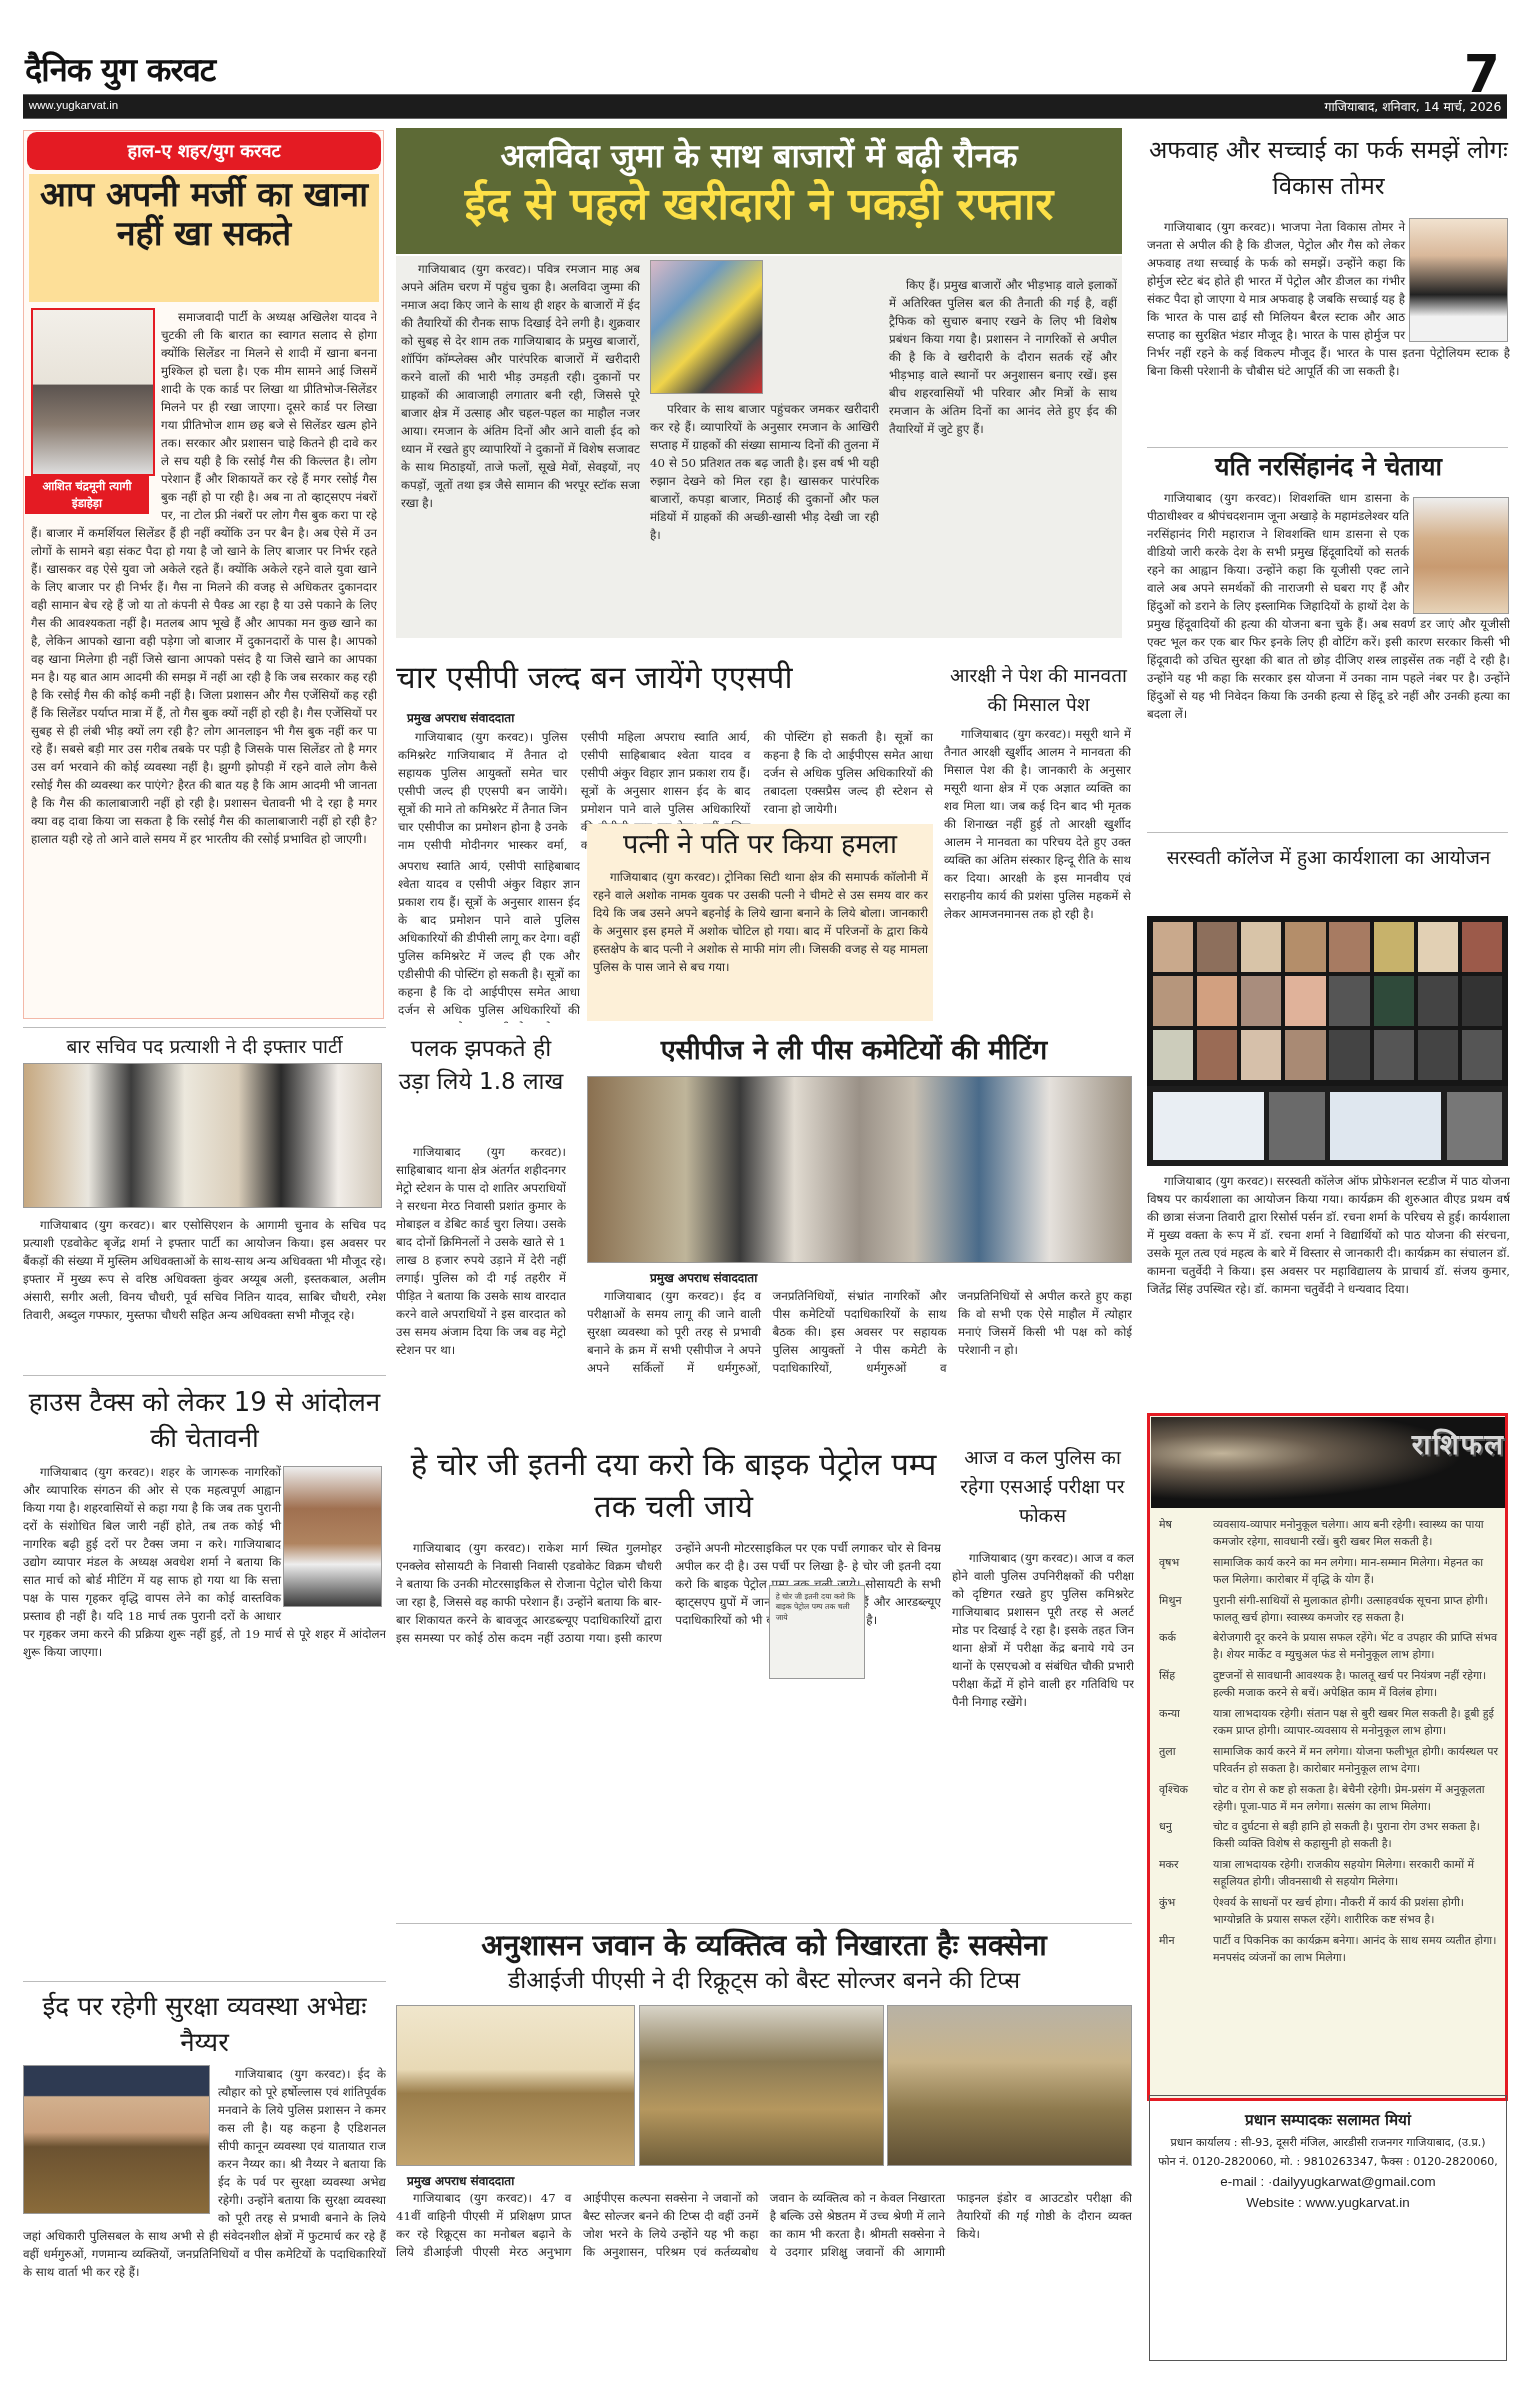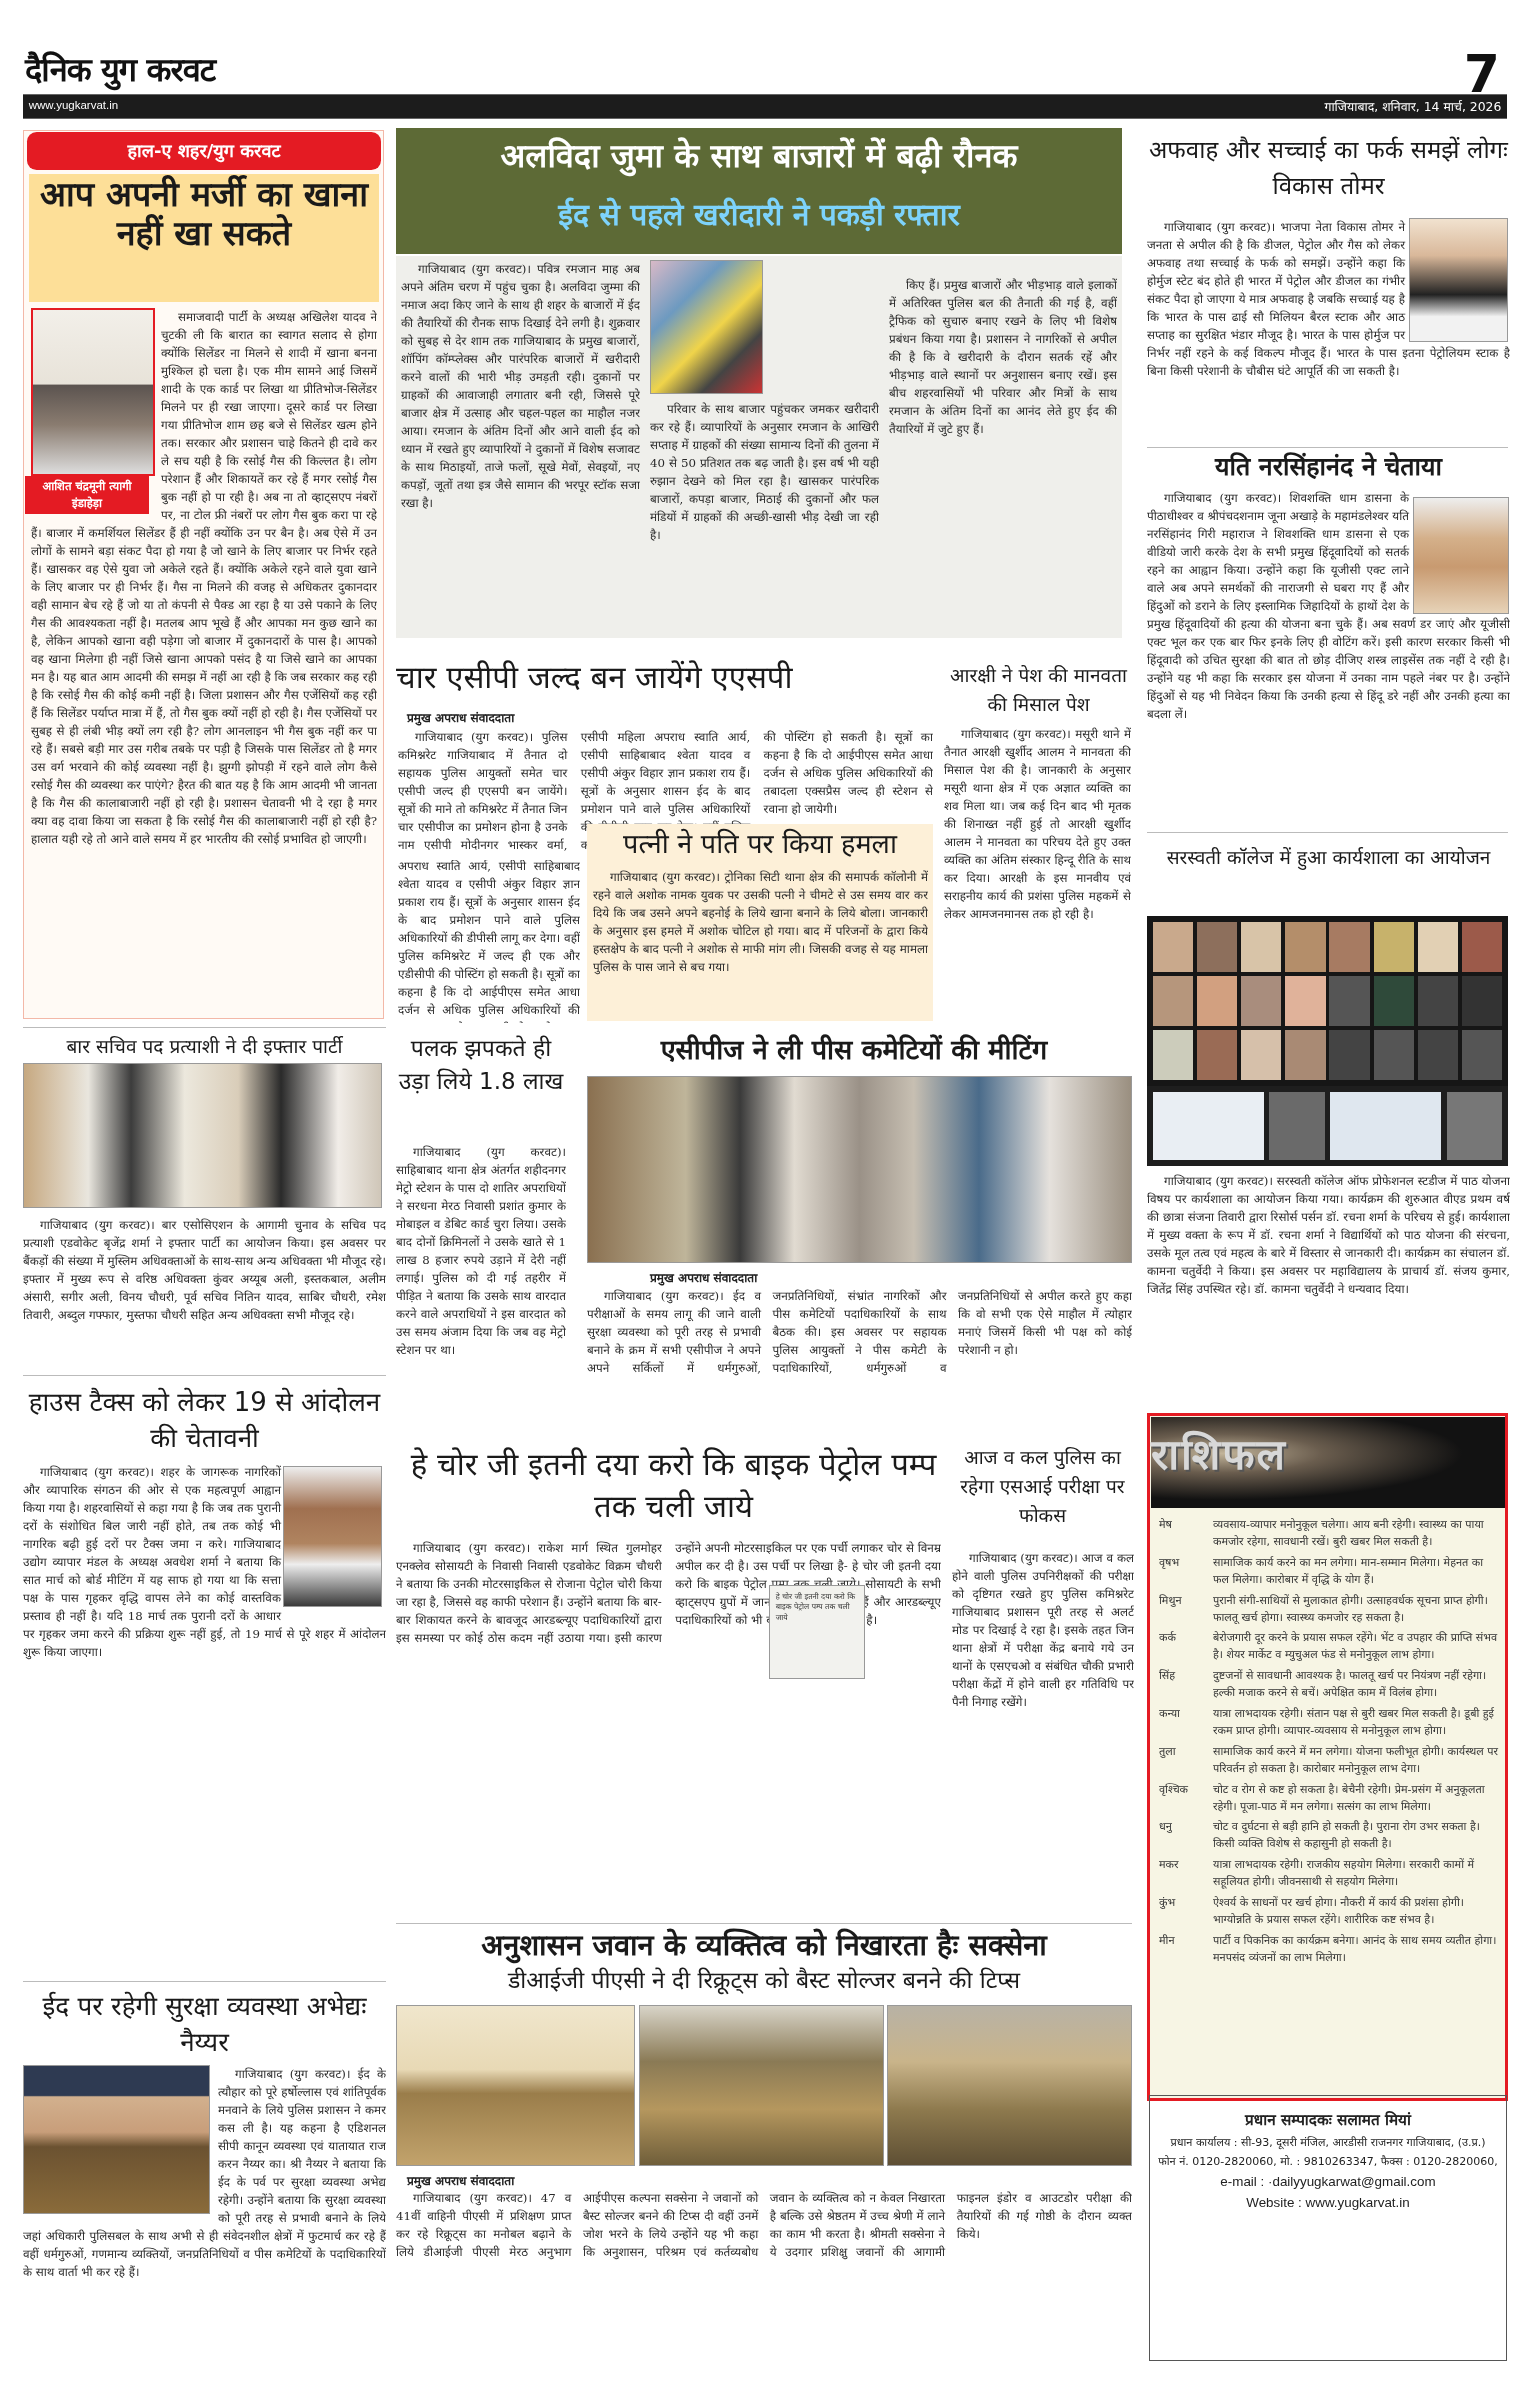--- a/index.html
+++ b/index.html
@@ -18,21 +18,21 @@
 
 .lbox{left:23px;top:130px;width:361px;height:889px;border:1.9px solid #f3b8a8;background:#fffaf5}
 .tag{left:27px;top:132px;width:354px;height:38px;background:#e41b23;border-radius:9.6px;color:#fff;font-family:"DejaVu Sans",sans-serif;font-weight:bold;font-size:18px;text-align:center;line-height:38px}
 .lhead{left:29px;top:174px;width:350px;height:128px;background:#fddf98;font-size:34px;padding-top:1px}
 
 .chead{left:396px;top:128px;width:726px;height:126px;background:#5d6a36;color:#fff;font-size:34px;padding-top:9.6px}
 .chead .hl{color:#fff}
 .cbody{left:396px;top:256px;width:726px;height:382px;background:#efefeb}
 .astro{left:1147px;top:1413px;width:361px;height:688px;border:3.8px solid #e41b23;background:#f7f5e4}
 .astro-img{left:1151px;top:1417px;width:354px;height:91px;background:radial-gradient(ellipse at 20% 40%,#c2b49a 0%,#6a5d4e 25%,#121212 60%),#000}
-.astro-title{left:1151px;top:1424px;width:354px;text-align:left;font-family:"DejaVu Sans",sans-serif;font-weight:bold;font-size:42px;color:#d8d8d8;text-shadow:1.9px 1.9px 0 #555;letter-spacing:1.9px}
+.astro-title{left:1151px;top:1424px;width:354px;text-align:right;font-family:"DejaVu Sans",sans-serif;font-weight:bold;font-size:28px;color:#d8d8d8;text-shadow:1.9px 1.9px 0 #555;letter-spacing:1.9px}
 .astro-row{display:flex;font-family:"DejaVu Sans",sans-serif;font-size:11px;line-height:17px;margin-bottom:3.8px}
 .astro-row .sign{width:54px;flex:none;color:#333}
 .astro-row .txt{flex:1;color:#333}
 .imprint{left:1149px;top:2095px;width:358px;height:266px;border:1px solid #555;text-align:center;font-family:"DejaVu Sans",sans-serif;color:#222;padding:9.6px 5.7px}
 </style>
 </head>
 <body>
 
 <div class="abs mast-title">दैनिक युग करवट</div>
 <div class="abs page-no">7</div>
@@ -46,21 +46,21 @@
 <div class="abs hl lhead">आप अपनी मर्जी का खाना नहीं खा सकते</div>
 <div class="abs photo" style="left:31px;top:308px;width:124px;height:168px;border:2.9px solid #e41b23;background:linear-gradient(180deg,#f2efe9 0%,#e8e3d9 45%,#5c5450 46%,#8a7c70 70%,#ddd 100%)"></div>
 <div class="abs" style="left:25px;top:476px;width:124px;height:38px;background:#e41b23;color:#fff;font-family:'DejaVu Sans',sans-serif;font-weight:bold;font-size:11.5px;text-align:center;line-height:17px;padding:1.9px">आशित चंद्रमूनी त्यागी इंडाहेड़ा</div>
 <div class="abs body" style="left:31px;top:308px;width:346px;height:707px;overflow:hidden">
   <div style="float:left;width:130px;height:210px"></div>
   <p>समाजवादी पार्टी के अध्यक्ष अखिलेश यादव ने चुटकी ली कि बारात का स्वागत सलाद से होगा क्योंकि सिलेंडर ना मिलने से शादी में खाना बनना मुश्किल हो चला है। एक मीम सामने आई जिसमें शादी के एक कार्ड पर लिखा था प्रीतिभोज-सिलेंडर मिलने पर ही रखा जाएगा। दूसरे कार्ड पर लिखा गया प्रीतिभोज शाम छह बजे से सिलेंडर खत्म होने तक। सरकार और प्रशासन चाहे कितने ही दावे कर ले सच यही है कि रसोई गैस की किल्लत है। लोग परेशान हैं और शिकायतें कर रहे हैं मगर रसोई गैस बुक नहीं हो पा रही है। अब ना तो व्हाट्सएप नंबरों पर, ना टोल फ्री नंबरों पर लोग गैस बुक करा पा रहे हैं। बाजार में कमर्शियल सिलेंडर हैं ही नहीं क्योंकि उन पर बैन है। अब ऐसे में उन लोगों के सामने बड़ा संकट पैदा हो गया है जो खाने के लिए बाजार पर निर्भर रहते हैं। खासकर वह ऐसे युवा जो अकेले रहते हैं। क्योंकि अकेले रहने वाले युवा खाने के लिए बाजार पर ही निर्भर हैं। गैस ना मिलने की वजह से अधिकतर दुकानदार वही सामान बेच रहे हैं जो या तो कंपनी से पैक्ड आ रहा है या उसे पकाने के लिए गैस की आवश्यकता नहीं है। मतलब आप भूखे हैं और आपका मन कुछ खाने का है, लेकिन आपको खाना वही पड़ेगा जो बाजार में दुकानदारों के पास है। आपको वह खाना मिलेगा ही नहीं जिसे खाना आपको पसंद है या जिसे खाने का आपका मन है। यह बात आम आदमी की समझ में नहीं आ रही है कि जब सरकार कह रही है कि रसोई गैस की कोई कमी नहीं है। जिला प्रशासन और गैस एजेंसियों कह रही हैं कि सिलेंडर पर्याप्त मात्रा में हैं, तो गैस बुक क्यों नहीं हो रही है। गैस एजेंसियों पर सुबह से ही लंबी भीड़ क्यों लग रही है? लोग आनलाइन भी गैस बुक नहीं कर पा रहे हैं। सबसे बड़ी मार उस गरीब तबके पर पड़ी है जिसके पास सिलेंडर तो है मगर उस वर्ग भरवाने की कोई व्यवस्था नहीं है। झुग्गी झोपड़ी में रहने वाले लोग कैसे रसोई गैस की व्यवस्था कर पाएंगे? हैरत की बात यह है कि आम आदमी भी जानता है कि गैस की कालाबाजारी नहीं हो रही है। प्रशासन चेतावनी भी दे रहा है मगर क्या वह दावा किया जा सकता है कि रसोई गैस की कालाबाजारी नहीं हो रही है? हालात यही रहे तो आने वाले समय में हर भारतीय की रसोई प्रभावित हो जाएगी।</p>
 </div>
 
 <div class="abs chead">
   <div class="hl" style="color:#fff;font-size:32.5px">अलविदा जुमा के साथ बाजारों में बढ़ी रौनक</div>
-  <div class="hl" style="color:#7dd3fc;font-size:30px;margin-top:23px">ईद से पहले खरीदारी ने पकड़ी रफ्तार</div>
+  <div class="hl" style="color:#fde047;font-size:44px;margin-top:4px">ईद से पहले खरीदारी ने पकड़ी रफ्तार</div>
 </div>
 <div class="abs cbody"></div>
 <div class="abs body" style="left:401px;top:260px;width:239px;height:375px;overflow:hidden">
     <p>गाजियाबाद (युग करवट)। पवित्र रमजान माह अब अपने अंतिम चरण में पहुंच चुका है। अलविदा जुम्मा की नमाज अदा किए जाने के साथ ही शहर के बाजारों में ईद की तैयारियों की रौनक साफ दिखाई देने लगी है। शुक्रवार को सुबह से देर शाम तक गाजियाबाद के प्रमुख बाजारों, शॉपिंग कॉम्प्लेक्स और पारंपरिक बाजारों में खरीदारी करने वालों की भारी भीड़ उमड़ती रही। दुकानों पर ग्राहकों की आवाजाही लगातार बनी रही, जिससे पूरे बाजार क्षेत्र में उत्साह और चहल-पहल का माहौल नजर आया। रमजान के अंतिम दिनों और आने वाली ईद को ध्यान में रखते हुए व्यापारियों ने दुकानों में विशेष सजावट के साथ मिठाइयों, ताजे फलों, सूखे मेवों, सेवइयों, नए कपड़ों, जूतों तथा इत्र जैसे सामान की भरपूर स्टॉक सजा रखा है।</p>
   </div>
 <div class="abs photo" style="left:650px;top:260px;width:113px;height:134px;background:linear-gradient(135deg,#d8b9c7,#6d9ac0 30%,#f0d44a 55%,#444 75%,#c33)"></div>
 <div class="abs body" style="left:650px;top:400px;width:229px;height:235px;overflow:hidden">
     <p>परिवार के साथ बाजार पहुंचकर जमकर खरीदारी कर रहे हैं। व्यापारियों के अनुसार रमजान के आखिरी सप्ताह में ग्राहकों की संख्या सामान्य दिनों की तुलना में 40 से 50 प्रतिशत तक बढ़ जाती है। इस वर्ष भी यही रुझान देखने को मिल रहा है। खासकर पारंपरिक बाजारों, कपड़ा बाजार, मिठाई की दुकानों और फल मंडियों में ग्राहकों की अच्छी-खासी भीड़ देखी जा रही है।</p>
   </div>
 <div class="abs body" style="left:889px;top:276px;width:228px;height:375px;overflow:hidden">

